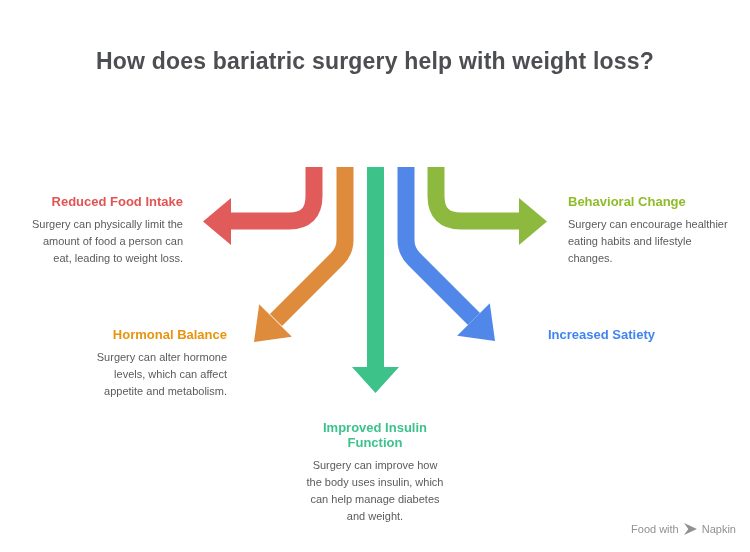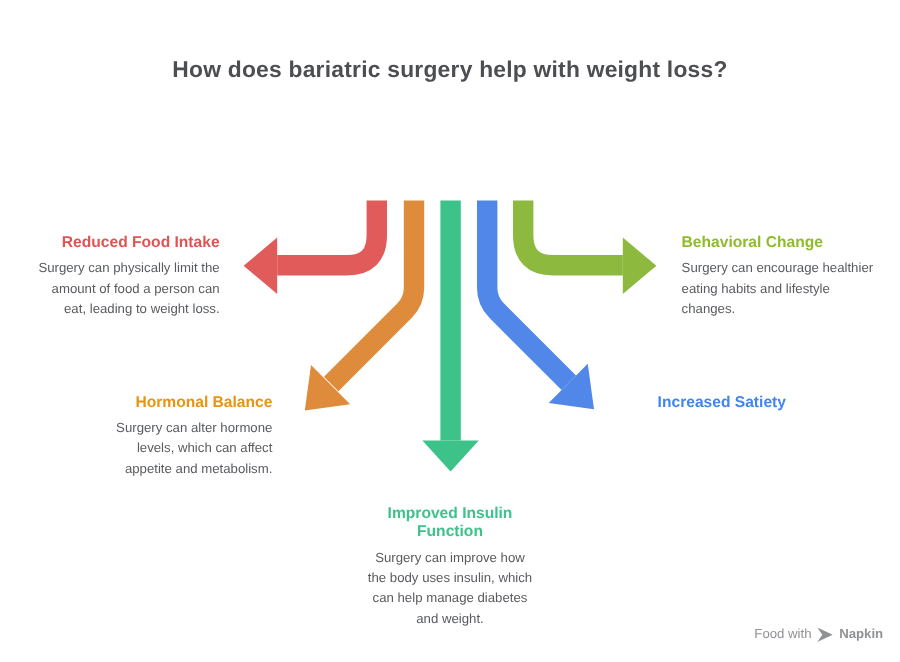--- a/index.html
+++ b/index.html
@@ -2,21 +2,21 @@
 <html><head>
 <meta charset="utf-8">
 <style>
   html,body{margin:0;padding:0;background:#ffffff;}
   .canvas{
     position:relative;width:750px;height:552px;background:#ffffff;overflow:hidden;
     font-family:"Liberation Sans",sans-serif;
   }
   .title{
     position:absolute;top:48px;left:0;width:750px;text-align:center;
-    font-size:19px;font-weight:bold;color:#4C4E51;letter-spacing:.2px;
+    font-size:23px;font-weight:bold;color:#4C4E51;letter-spacing:.2px;
   }
   .arrows{position:absolute;top:0;left:0;}
   .block{position:absolute;}
   .block .heading{font-size:13px;font-weight:bold;line-height:15px;white-space:pre-line;}
   .block .body{font-size:11px;color:#595B5E;line-height:17px;margin-top:7px;white-space:pre-line;}
   .align-right{text-align:right;}
   .align-left{text-align:left;}
   .align-center{text-align:center;}
   .h-red{color:#E25454;}
   .h-orange{color:#E8940F;}
@@ -25,21 +25,21 @@
   .h-lime{color:#8FBC2B;}
   .blk-red{right:567px;top:194px;width:200px;}
   .blk-orange{right:523px;top:327px;width:200px;}
   .blk-green{left:375px;top:420px;width:220px;transform:translateX(-50%);}
   .blk-blue{left:524px;top:327px;width:200px;}
   .blk-lime{left:568px;top:194px;width:200px;}
   .footer{
     position:absolute;right:14px;bottom:17px;display:flex;align-items:center;gap:5px;
     font-size:11px;color:#8F9194;cursor:pointer;
   }
-  .footer .brand{font-weight:700;}
+  .footer .brand{font-weight:400;}
   .napkin-icon{display:inline-block;width:13px;height:12px;}
 </style>
 </head>
 <body>
 
 <div class="canvas">
 
   <div class="title">How does bariatric surgery help with weight loss?</div>
 
   <svg class="arrows" width="750" height="552" viewBox="0 0 750 552" aria-hidden="true">

